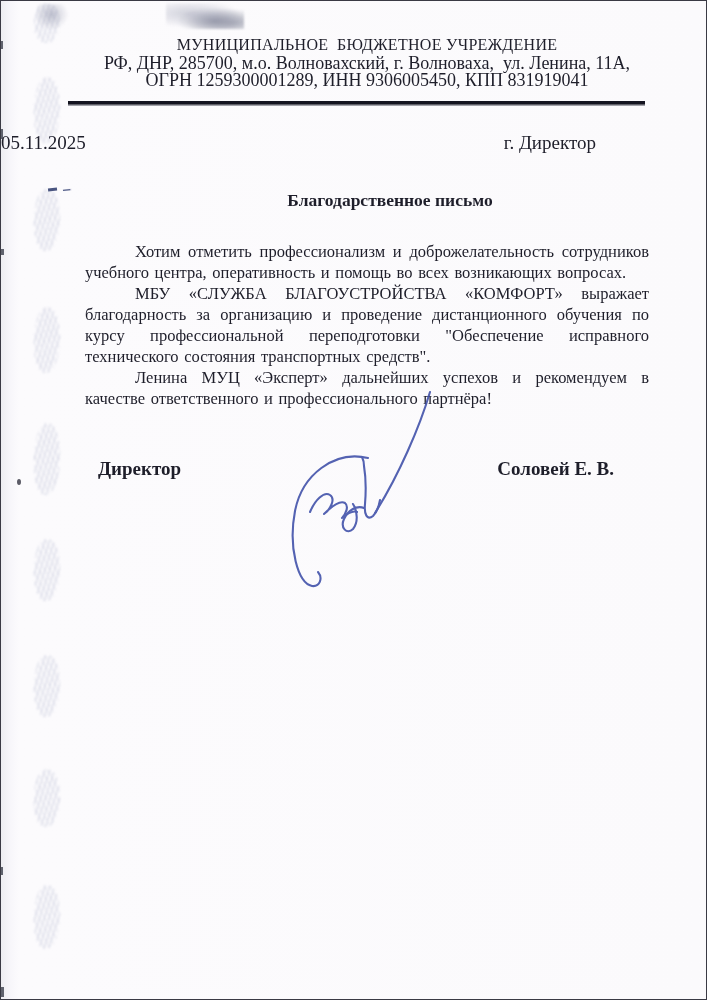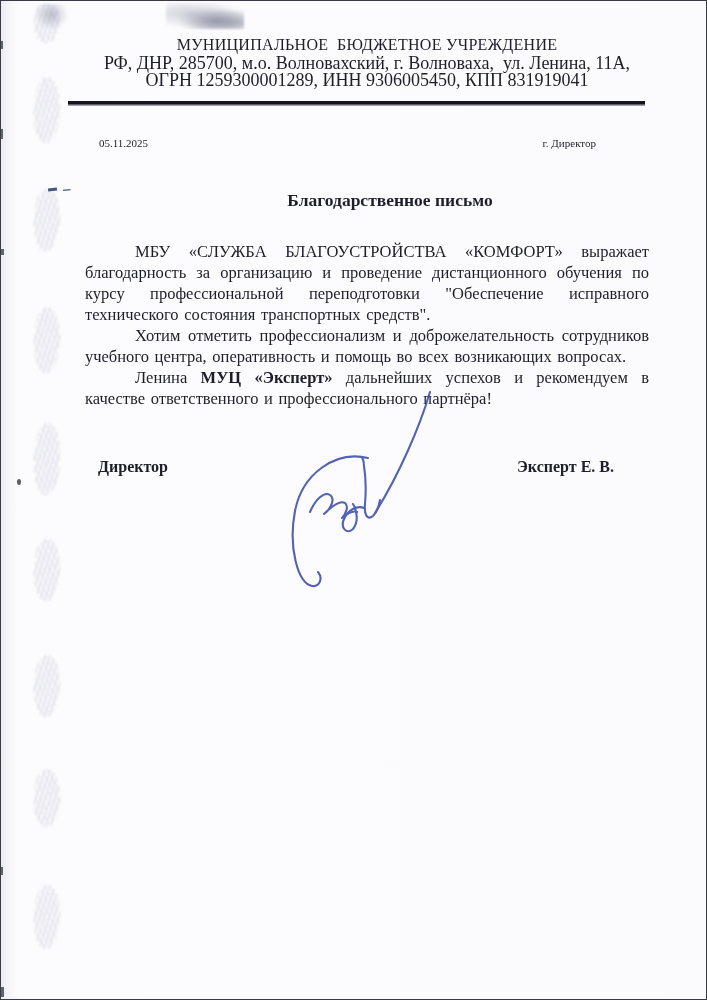--- a/index.html
+++ b/index.html
@@ -25,46 +25,46 @@
     font-weight:normal;font-size:16px;line-height:20px;letter-spacing:.3px;
   }
   .lh-small{font-size:18px;line-height:16.5px;}
   .divider{
     margin:13px 0 0 67px;width:577px;height:5px;
     background:linear-gradient(180deg,#141420 0%,#141420 55%,#86868e 78%,#b9b9c0 100%);
   }
   
   .daterow{
     margin-top:26px;
-    padding-left:98px;padding-right:110px;
+    padding-right:110px;
     display:flex;justify-content:space-between;
-    font-size:11px;line-height:22px;
+    font-size:19px;line-height:22px;
   }
   
   .doc-title{
     margin-top:36px;
     padding-left:84px;padding-right:57px;
     text-align:center;font-weight:bold;font-size:17.5px;
     transform:translateX(23px);
   }
   
   .body-text{
     margin-top:30px;
     padding-left:84px;padding-right:57px;
     font-size:16.5px;line-height:21px;
     text-align:justify;word-spacing:1.5px;
   }
   .body-text p{margin:0;text-indent:50px;}
-  .b{font-weight:bold;}
+  .b{font-weight:normal;}
   
   .sigrow{
     margin-top:49px;
     padding-left:97px;padding-right:92px;
     display:flex;justify-content:space-between;
-    font-weight:bold;font-size:16px;
+    font-weight:bold;font-size:19px;
   }
   .sig-svg{position:absolute;left:280px;top:385px;pointer-events:none;}
   
   .smudge{
     position:absolute;left:33px;width:26px;
     background:
       repeating-linear-gradient(105deg,rgba(118,128,168,.55) 0 1.2px,transparent 1.2px 4.5px),
       repeating-linear-gradient(58deg,rgba(138,144,182,.38) 0 1px,transparent 1px 5px);
     filter:blur(1.1px);opacity:.5;border-radius:45% 55% 50% 50%;
     transform:rotate(3deg);
@@ -121,28 +121,28 @@
   <div class="divider"></div>
 
   <div class="daterow">
     <span>05.11.2025</span>
     <span>г. Директор</span>
   </div>
 
   <div class="doc-title">Благодарственное письмо</div>
 
   <div class="body-text">
+    <p>Хотим отметить профессионализм и доброжелательность сотрудников учебного центра, оперативность и помощь во всех возникающих вопросах.</p>
     <p>МБУ «СЛУЖБА БЛАГОУСТРОЙСТВА «КОМФОРТ» выражает благодарность за организацию и проведение дистанционного обучения по курсу профессиональной переподготовки "Обеспечение исправного технического состояния транспортных средств".</p>
-    <p>Хотим отметить профессионализм и доброжелательность сотрудников учебного центра, оперативность и помощь во всех возникающих вопросах.</p>
     <p><span>Ленина </span><span class="b">МУЦ «Эксперт»</span><span> дальнейших успехов и рекомендуем в качестве ответственного и профессионального партнёра!</span></p>
   </div>
 
   <div class="sigrow">
     <span>Директор</span>
-    <span>Эксперт Е. В.</span>
+    <span>Соловей Е. В.</span>
   </div>
 
   <svg class="sig-svg" width="160" height="215" viewBox="280 385 160 215">
     <g fill="none" stroke-width="2.1" stroke-linecap="round" stroke-linejoin="round" opacity="0.88" stroke="#3d4ea8">
       <path d="M 429,391 C 419,425 398,474 374,512"></path>
       <path d="M 367,457 C 333,449 301,474 294,510 C 287,547 297,582 311,585 C 319,586 322,577 317,571"></path>
       <path d="M 309,511 C 314,499 323,490 329,494 C 335,498 329,509 323,513 C 330,506 339,499 344,502 C 348,505 345,513 341,517 C 347,512 352,509 356,511"></path>
       <path d="M 352,503 C 357,511 357,522 352,528 C 346,534 339,527 343,518 C 347,509 356,504 363,507"></path>
       <path d="M 361,456 C 363,460 363,462 363,465 C 365,477 365,491 364,503 C 363,513 366,520 372,515 C 376,511 378,505 379,499"></path>
     </g>

